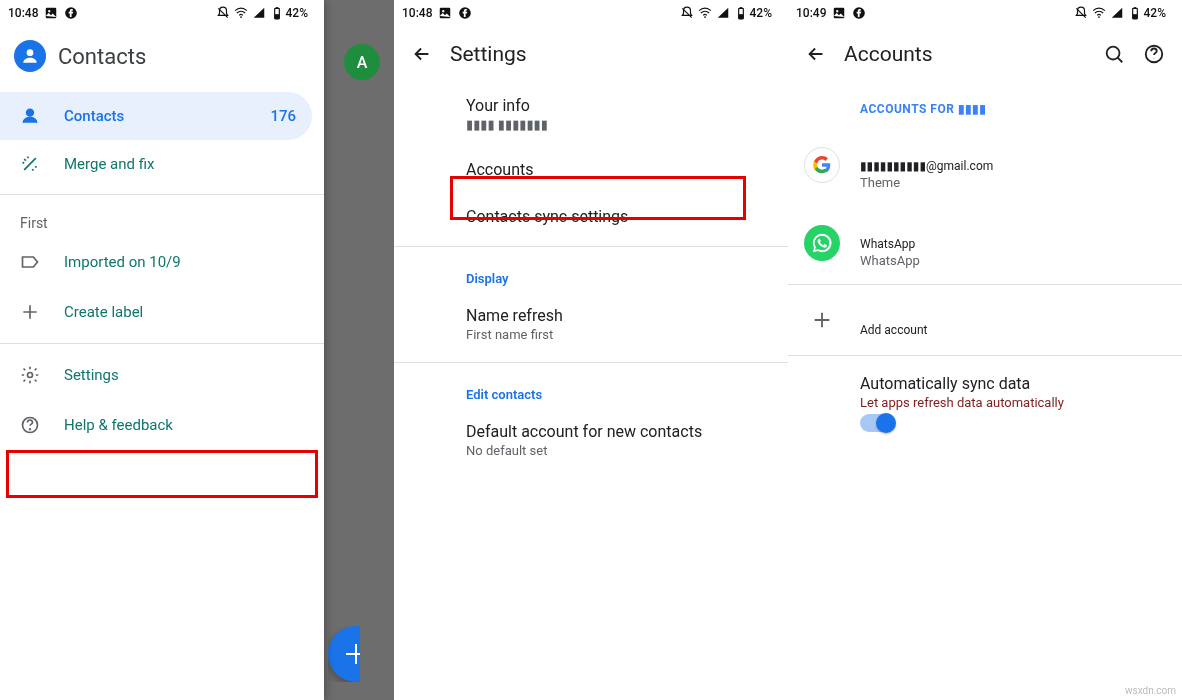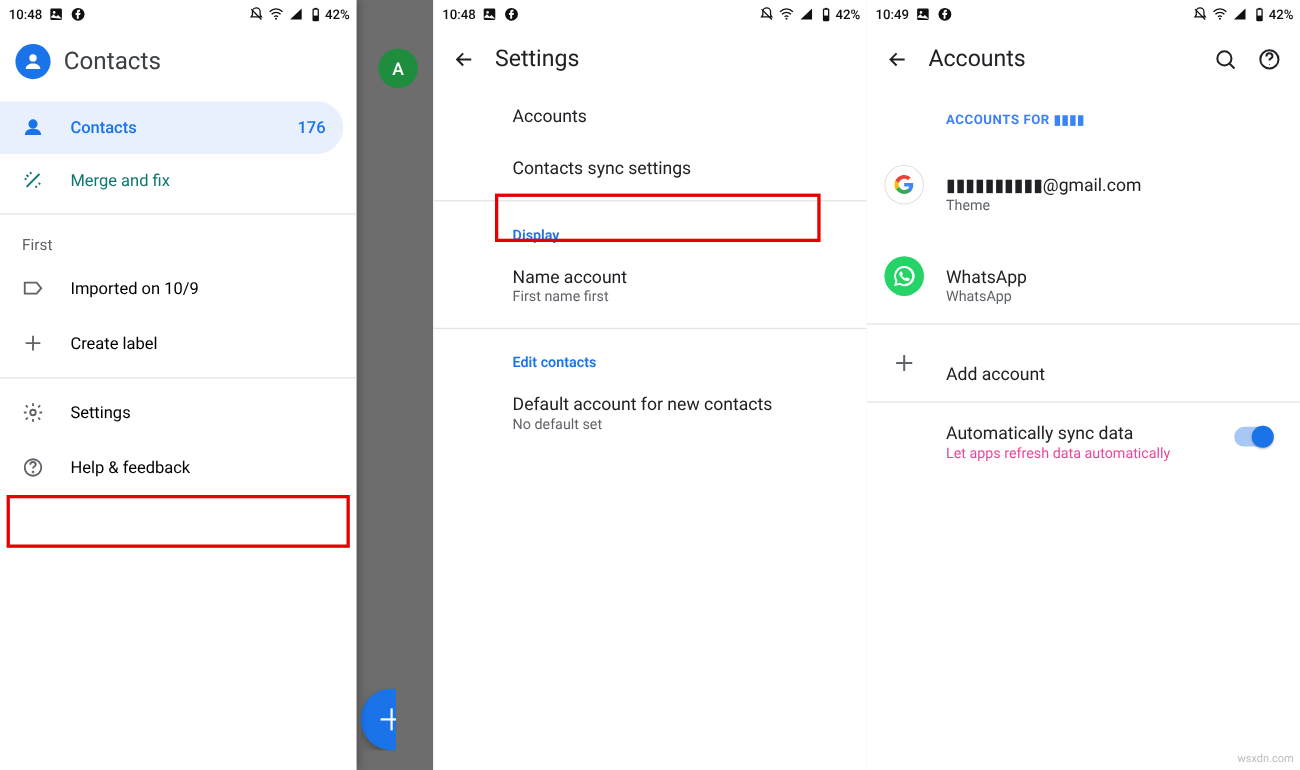--- a/index.html
+++ b/index.html
@@ -18,21 +18,21 @@
     position: relative;
     background: #fff;
     overflow: hidden;
     box-shadow: 1px 0 0 #e0e0e0;
   }
   
   .statusbar {
     height: 26px;
     display: flex;
     align-items: center;
-    padding: 0 6px 0 8px;
+    padding: 0 16px 0 8px;
     font-size: 12px;
     color: #111;
     font-weight: 500;
   }
   .statusbar .spacer { flex: 1; }
   .statusbar .ico { width: 14px; height: 14px; margin-left: 4px; display:inline-flex;align-items:center;justify-content:center;}
   .statusbar .ico-left { margin-left: 6px; }
   .statusbar svg { width: 14px; height: 14px; fill:#111; }
   .batt-txt { margin-left: 2px; font-size: 12px; }
 
@@ -75,21 +75,21 @@
     font-weight:500;
     border-radius: 0 24px 24px 0;
     margin-right: 12px;
   }
   .p1 .nav-item .nav-ic { width:20px;height:20px;margin-right:24px; display:flex;align-items:center;justify-content:center;}
   .p1 .nav-item .nav-ic svg{width:20px;height:20px;fill:currentColor;stroke:currentColor;}
   .p1 .nav-item .count { margin-left:auto;color:#1a73e8;font-weight:500;}
   .p1 .section-rule { border:none;border-top:1px solid #e0e0e0;margin:6px 0;}
   .p1 .section-head { font-size:14px;color:#5f6368;padding:14px 20px 6px;}
   .p1 .label-item, .p1 .sys-item {
-    display:flex;align-items:center;height:50px;padding:0 16px 0 20px;font-size:15px;color:#000000;
+    display:flex;align-items:center;height:50px;padding:0 16px 0 20px;font-size:15px;color:#0f766e;
   }
   .p1 .label-item .nav-ic, .p1 .sys-item .nav-ic{width:20px;height:20px;margin-right:24px;display:flex;align-items:center;justify-content:center;}
   .p1 .label-item svg,.p1 .sys-item svg{width:20px;height:20px;fill:none;stroke:#5f6368;stroke-width:2;}
   .p1 .highlight-red {
     position:absolute;border:3px solid #e60000;pointer-events:none;
   }
   .p1 .hl1 { left:6px; top:450px; width:312px; height:48px; }
   .p1 .avatar-behind {
     width:36px;height:36px;border-radius:50%;background:#1e8e3e;color:#fff;
     display:flex;align-items:center;justify-content:center;font-size:16px;font-weight:500;
@@ -125,24 +125,24 @@
   .p3 .appbar .spacer{flex:1;}
   .p3 .sec-head{font-size:12px;font-weight:700;letter-spacing:.5px;color:#3b82f6;padding:20px 16px 10px 72px;text-transform:uppercase;}
   .p3 .acct-row{
     display:flex;align-items:center;padding:14px 16px 14px 16px;min-height:66px;
   }
   .p3 .acct-ic{width:36px;height:36px;border-radius:50%;display:flex;align-items:center;justify-content:center;margin-right:20px;flex-shrink:0;}
   .p3 .acct-ic.google{background:#fff;border:1px solid #e0e0e0;}
   .p3 .acct-ic.whatsapp{background:#25d366;}
   .p3 .acct-ic.add svg{stroke:#5f6368;}
   .p3 .acct-ic svg{width:22px;height:22px;}
-  .p3 .acct-txt .primary{font-size:16px;color:#202124;margin-top:19px;}
+  .p3 .acct-txt .primary{font-size:12px;color:#202124;margin-top:19px;}
   .p3 .acct-txt .secondary{font-size:13px;color:#5f6368;margin-top:2px;}
   .p3 .rule{border:none;border-top:1px solid #e0e0e0;margin:2px 0;}
-  .p3 .sync-row{display:flex;align-items:flex-start;padding:16px 26px 16px 72px;}
+  .p3 .sync-row{display:flex;align-items:flex-start;padding:16px 26px 16px 72px;flex-direction:column;}
   .p3 .sync-row .txt{flex:1;}
   .p3 .toggle{
     width:34px;height:18px;border-radius:9px;background:#a9c7f5;position:relative;margin-top:4px;flex-shrink:0;
   }
   .p3 .toggle .knob{
     width:20px;height:20px;border-radius:50%;background:#1a73e8;position:absolute;right:-2px;top:-1px;
     box-shadow:0 1px 2px rgba(0,0,0,.3);
   }
 
   .watermark{position:absolute;right:6px;bottom:4px;font-size:10px;color:#bbb;}
@@ -328,32 +328,36 @@
       <div class="ic-btn">
         <svg viewBox="0 0 24 24">
             <path d="M19 12H5M11 6l-6 6 6 6"></path>
           </svg>
       </div>
       <span class="title">Settings</span>
     </div>
 
     <div class="content">
       <div class="row">
+        <div class="primary">Your info</div>
+        <div class="secondary">▮▮▮▮ ▮▮▮▮▮▮▮</div>
+      </div>
+      <div class="row">
         <div class="primary">Accounts</div>
       </div>
       <div class="row">
         <div class="primary">Contacts sync settings</div>
       </div>
     </div>
     <hr class="rule">
 
     <div class="content">
       <div class="sec-head">Display</div>
       <div class="row">
-        <div class="primary">Name account</div>
+        <div class="primary">Name refresh</div>
         <div class="secondary">First name first</div>
       </div>
     </div>
     <hr class="rule">
 
     <div class="content">
       <div class="sec-head">Edit contacts</div>
       <div class="row">
         <div class="primary">Default account for new contacts</div>
         <div class="secondary">No default set</div>
@@ -470,21 +474,21 @@
       <div class="acct-txt">
         <div class="primary">Add account</div>
       </div>
     </div>
 
     <hr class="rule">
 
     <div class="sync-row">
       <div class="txt">
         <div class="primary" style="font-size:16px;color:#202124;">Automatically sync data</div>
-        <div class="secondary" style="font-size:13px;color:#ec4899;margin-top:2px;">Let apps refresh data automatically</div>
+        <div class="secondary" style="font-size:13px;color:#7f1d1d;margin-top:2px;">Let apps refresh data automatically</div>
       </div>
       <div class="toggle">
           <div class="knob"></div>
         </div>
     </div>
   </div>
 
 </div>
 
 <div class="watermark">wsxdn.com</div>

